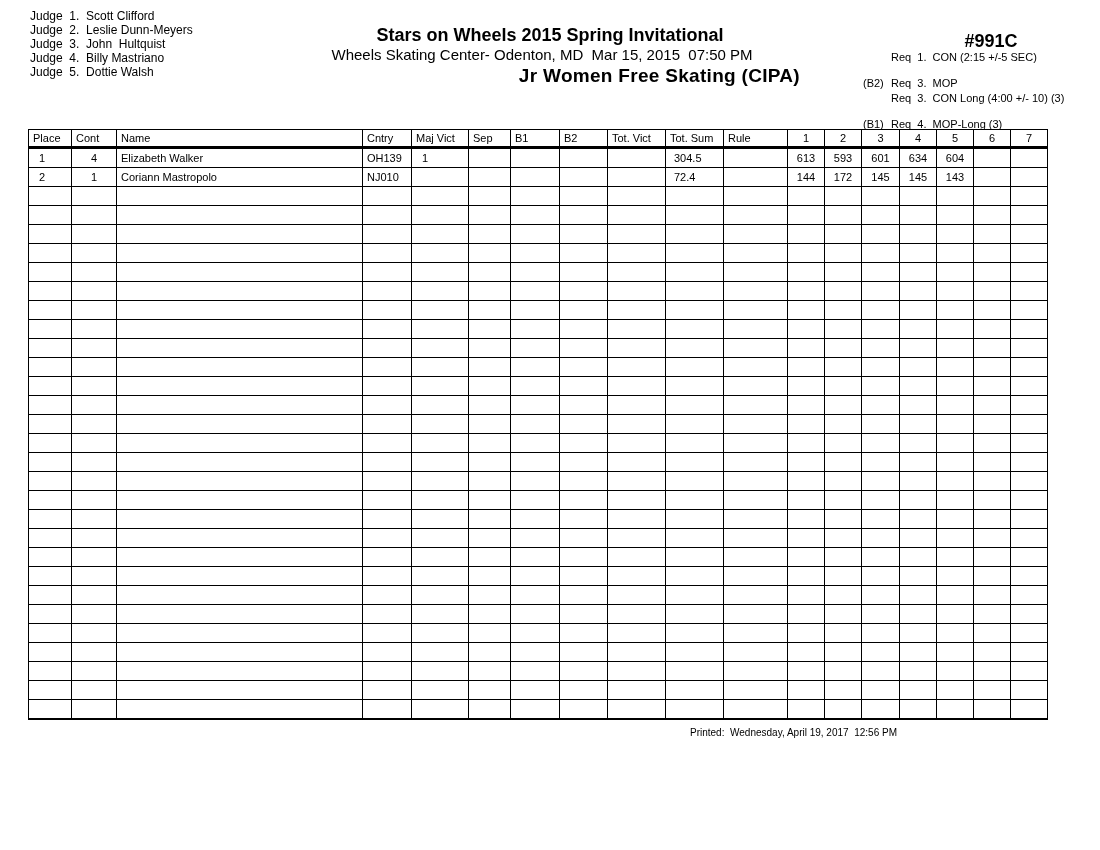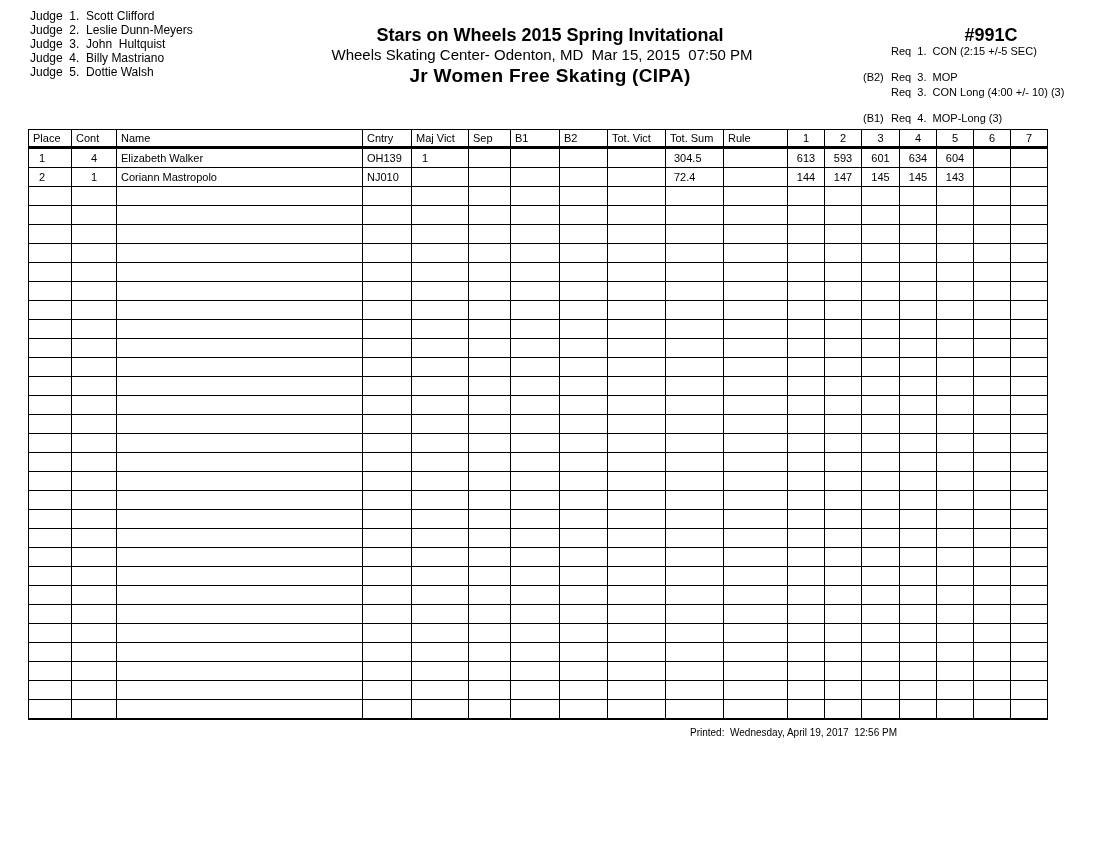--- a/index.html
+++ b/index.html
@@ -2,24 +2,24 @@
 <html><head>
 <meta charset="utf-8">
 <style>
   html, body { margin:0; padding:0; background:#ffffff; }
   body { width:1100px; height:850px; position:relative; overflow:hidden; font-family:"Liberation Sans", sans-serif; color:#000; }
   .judges { position:absolute; left:30px; top:9px; font-size:12px; line-height:14px; }
   .judges div { white-space:pre; }
   .center { position:absolute; left:300px; width:500px; top:24px; text-align:center; }
   .title1 { font-size:18px; font-weight:bold; line-height:22px; }
   .title2 { font-size:15px; line-height:17px; white-space:pre; margin-left:-16px; }
-  .title3 { font-size:19px; font-weight:bold; line-height:26px; letter-spacing:0.3px; }
+  .title3 { font-size:19px; font-weight:bold; line-height:26px; letter-spacing:0.3px;text-align:right; }
   .title4 { font-size:17px; line-height:22px; }
   .right { position:absolute; left:860px; top:24px; width:230px; }
-  .code { font-size:18px; font-weight:bold; text-align:center; margin-left:36px; width:190px; line-height:22px; }
+  .code { font-size:18px; font-weight:bold; text-align:center; margin-left:36px; width:190px; line-height:22px;margin-top:6px; }
   .reqs { font-size:11px; line-height:14px; margin-left:3px; margin-top:-3px; }
   .reqs div { white-space:pre; }
   .reqs .pfx { display:inline-block; width:28px;margin-top:12px; }
   table { position:absolute; left:28px; top:129px; border-collapse:collapse; table-layout:fixed; font-size:11px; }
   td, th { border:1px solid #000; height:18px; padding:0 4px; font-weight:normal; white-space:nowrap; overflow:hidden; }
   th { text-align:left; }
   thead tr th { border-bottom:3px solid #000; height:16px;margin-left:19px; }
   th.c, td.c { text-align:center; }
   tbody tr:last-child td { border-bottom:2px solid #000; }
   .printed { position:absolute; left:690px; top:727px; font-size:10px; white-space:pre; }
@@ -121,21 +121,21 @@
       <td>Coriann Mastropolo</td>
       <td>NJ010</td>
       <td style="padding-left:10px"></td>
       <td></td>
       <td></td>
       <td></td>
       <td></td>
       <td style="padding-left:8px">72.4</td>
       <td></td>
       <td class="c">144</td>
-      <td class="c">147</td>
+      <td class="c">172</td>
       <td class="c">145</td>
       <td class="c">145</td>
       <td class="c">143</td>
       <td class="c"></td>
       <td class="c"></td>
     </tr>
   <tr>
         <td></td>
         <td></td>
         <td></td>

